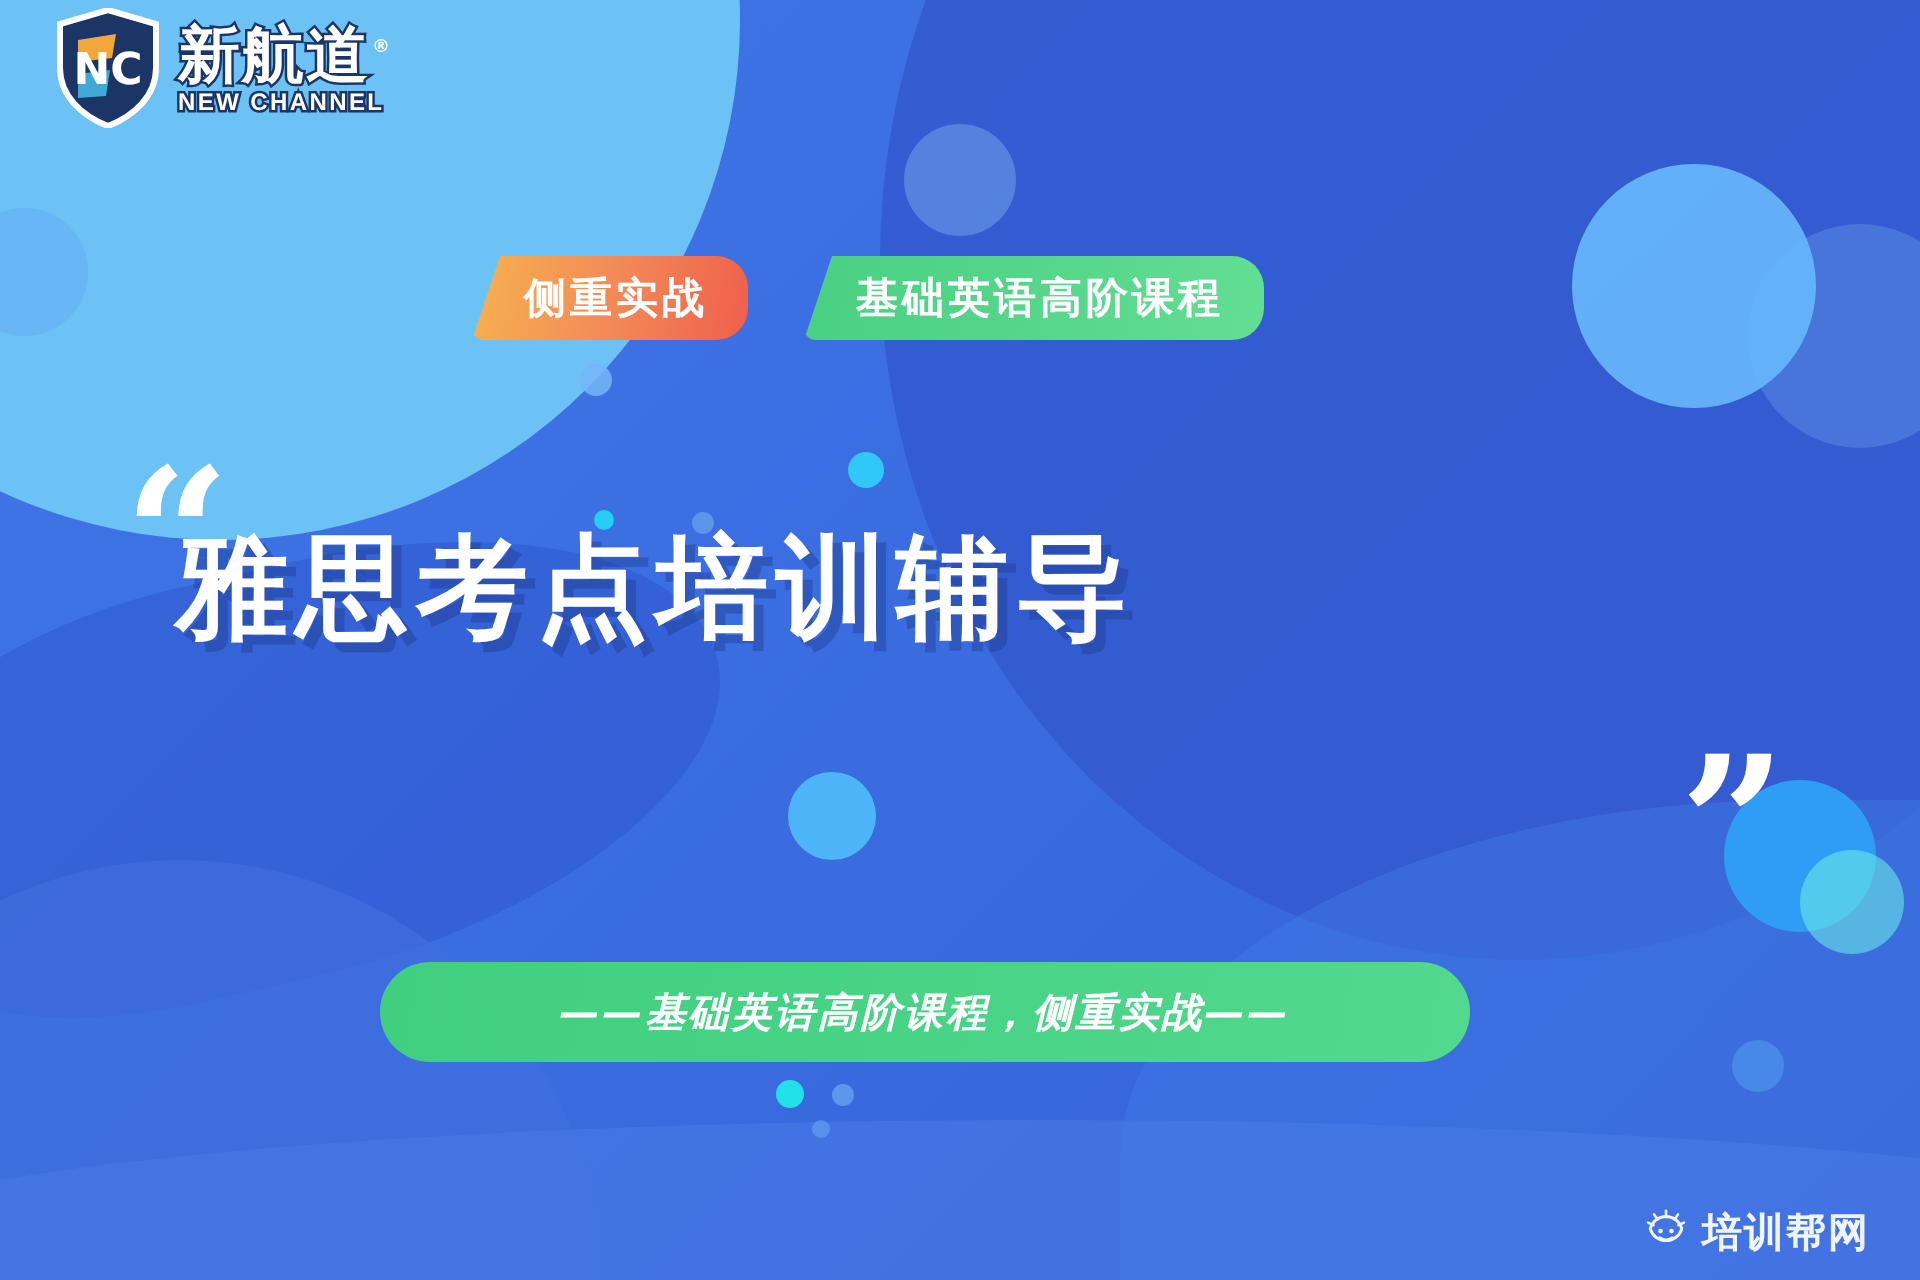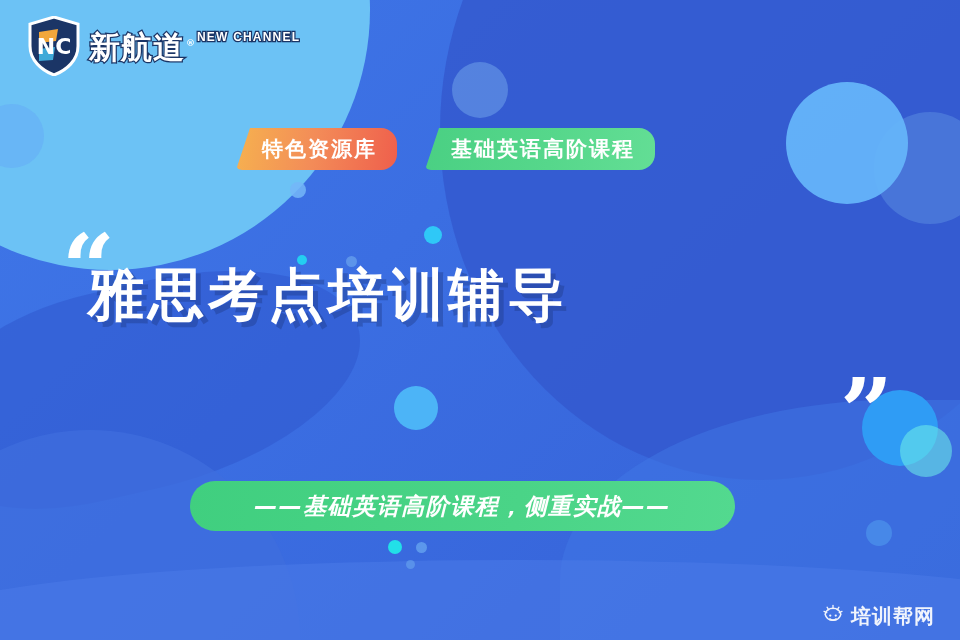--- a/index.html
+++ b/index.html
@@ -66,24 +66,24 @@
   .c-dot-b         { left:424px; top:226px; width:18px;  height:18px;  background:#2fc8f7; }
   .c-dot-c         { left:346px; top:256px; width:11px;  height:11px;  background:#6ba4ee; opacity:.7; }
   .c-dot-d         { left:297px; top:255px; width:10px;  height:10px;  background:#21d8f2; opacity:.9; }
   .c-dot-e         { left:394px; top:386px; width:44px;  height:44px;  background:#4fbdfa; opacity:.9; }
   .c-dot-f         { left:388px; top:540px; width:14px;  height:14px;  background:#22e0e8; }
   .c-dot-g         { left:416px; top:542px; width:11px;  height:11px;  background:#6fb0f2; opacity:.65; }
   .c-dot-h         { left:406px; top:560px; width:9px;   height:9px;   background:#6fb0f2; opacity:.5; }
   .c-dot-i         { left:866px; top:520px; width:26px;  height:26px;  background:#57a8f5; opacity:.45; }
 
   
-  .logo { position:absolute; left:28px; top:16px; display:flex; align-items:center; gap:9px; }
+  .logo { position:absolute; left:28px; top:4px; display:flex; align-items:center; gap:9px; }
   .shield { position:relative; width:52px; height:60px; }
   .shield svg { display:block; width:52px; height:60px; }
-  .logo-text { display:flex; flex-direction:row; gap:1px; padding-top:2px; }
+  .logo-text { display:flex; flex-direction:column; gap:1px; padding-top:2px; }
   .logo-cn {
     position:relative;
     font-size:31px; font-weight:bold; color:#ffffff;
     letter-spacing:1px; line-height:1.05;
     font-family:"DejaVu Sans","Liberation Sans",sans-serif;
     -webkit-text-stroke:2.5px #1b3566;
     paint-order:stroke fill;
     white-space:nowrap;
   }
   .logo-reg {
@@ -141,21 +141,21 @@
 
   
   .subtitle-pill {
     position:absolute; left:190px; top:481px;
     width:545px; height:50px;
     background:linear-gradient(100deg,#40cf7f 0%,#4ad487 60%,#53d98f 100%);
     border-radius:26px;
     display:flex; align-items:center; justify-content:center;
   }
   .subtitle-text {
-    color:#ffffff; font-size:23px; font-weight:bold;
+    color:#ffffff; font-size:20px; font-weight:bold;
     font-style:italic; letter-spacing:1.5px;
     font-family:"DejaVu Sans","Liberation Sans",sans-serif;
     white-space:nowrap;
   }
 
   
   .watermark {
     position:absolute; left:822px; top:604px;
     display:flex; align-items:flex-end; gap:7px;
     opacity:.92;
@@ -207,21 +207,21 @@
         <text x="26" y="38" font-family="DejaVu Sans, sans-serif" font-size="22" font-weight="bold" fill="#ffffff" text-anchor="middle">NC</text>
       </svg>
     </span>
     <span class="logo-text">
       <span class="logo-cn"><span>新航道</span><span class="logo-reg">®</span></span>
       <span class="logo-en">NEW CHANNEL</span>
     </span>
   </div>
 
   <div class="badges">
-    <div class="badge badge-orange badge-skew-left">特色资源库</div>
+    <div class="badge badge-orange badge-skew-left">侧重实战</div>
     <div class="badge badge-green badge-skew-left">基础英语高阶课程</div>
   </div>
 
   <div class="quote-open">“</div>
   <h1 class="headline">雅思考点培训辅导</h1>
   <div class="quote-close">”</div>
 
   <div class="subtitle-pill">
     <span class="subtitle-text">——基础英语高阶课程，侧重实战——</span>
   </div>

